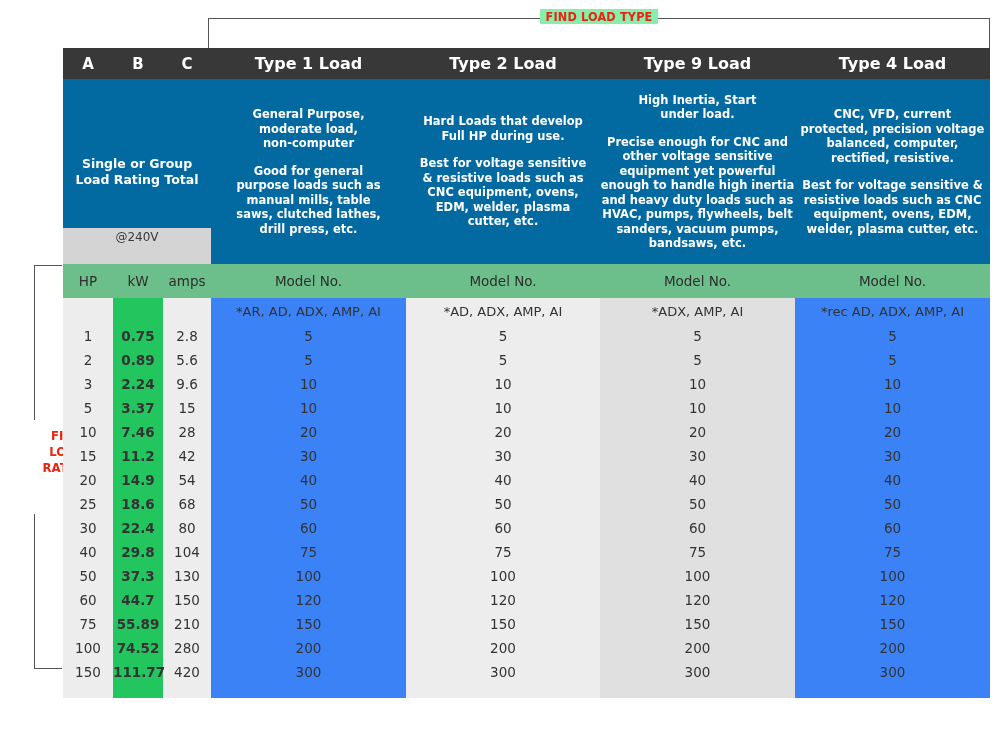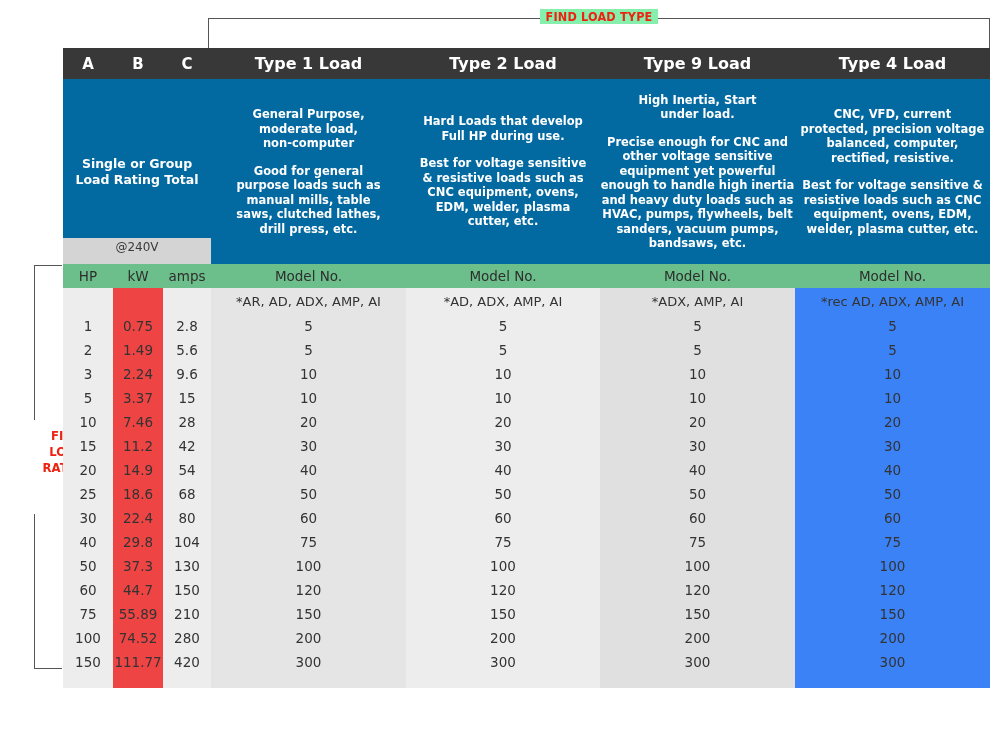--- a/index.html
+++ b/index.html
@@ -161,30 +161,30 @@
   .volt-badge {
     position: absolute;
     left: 0;
     right: 0;
     bottom: 0;
     background: #d4d4d4;
     color: #3a3a3a;
     font-size: 12px;
     font-weight: normal;
     line-height: 19px;
-    height: 26px;
+    height: 36px;
     text-align: center;
     font-family: "DejaVu Sans", "Liberation Sans", sans-serif;
   }
 
   
   tr.units-row > td {
     background: #6cbf8a;
     color: #2e2e2e;
-    height: 24px;
+    height: 34px;
     font-size: 13.5px;
     font-weight: normal;
     border-right: 2px solid #ffffff;
   }
   tr.units-row > td:last-child { border-right: 0; }
 
   
   tr.codes-row > td {
     height: 26px;
     font-size: 13px;
@@ -204,23 +204,23 @@
 
   
   tr.tail-row > td {
     height: 14px;
     border-right: 2px solid #ffffff;
   }
   tr.tail-row > td:last-child { border-right: 0; }
 
   
   .sh-a  { background: #ededed; }
-  .sh-b  { background: #ef4444; }
+  .sh-b  { background: #22c55e; font-weight: bold; }
   .sh-c  { background: #ededed; }
-  .sh-t1 { background: #e5e5e5; }
+  .sh-t1 { background: #3b82f6; }
   .sh-t2 { background: #ededed; }
   .sh-t3 { background: #e0e0e0; }
   .sh-t4 { background: #3b82f6; }
 </style>
 </head>
 <body>
 
 <div id="top-bracket">
   <div class="tb-rail tb-rail-l"></div>
   <div class="tb-rail tb-rail-r"></div>
@@ -311,21 +311,21 @@
         <td class="sh-a">1</td>
         <td class="sh-b">0.75</td>
         <td class="sh-c">2.8</td>
         <td class="sh-t1">5</td>
         <td class="sh-t2">5</td>
         <td class="sh-t3">5</td>
         <td class="sh-t4">5</td>
       </tr>
       <tr class="data-row">
         <td class="sh-a">2</td>
-        <td class="sh-b">1.49</td>
+        <td class="sh-b">0.89</td>
         <td class="sh-c">5.6</td>
         <td class="sh-t1">5</td>
         <td class="sh-t2">5</td>
         <td class="sh-t3">5</td>
         <td class="sh-t4">5</td>
       </tr>
       <tr class="data-row">
         <td class="sh-a">3</td>
         <td class="sh-b">2.24</td>
         <td class="sh-c">9.6</td>

